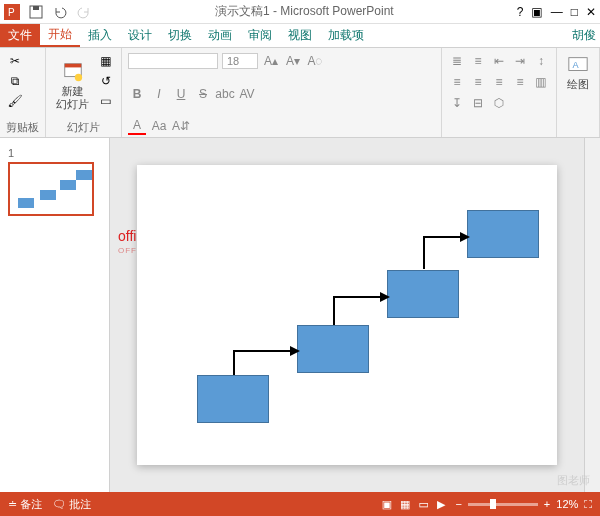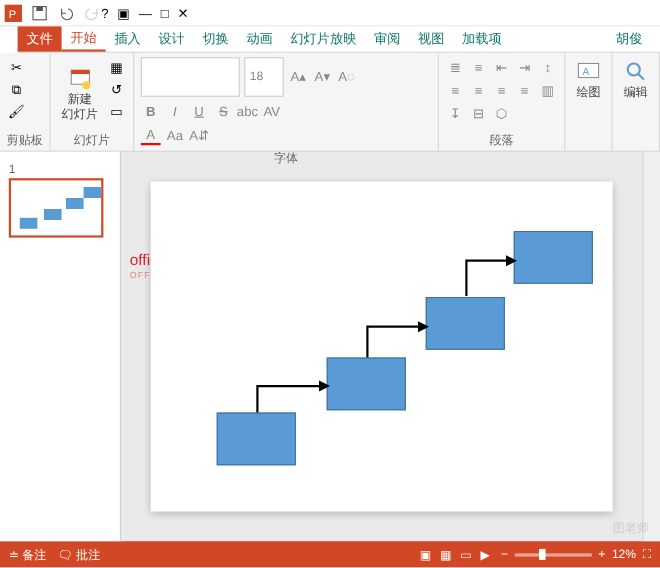--- a/index.html
+++ b/index.html
@@ -4,38 +4,38 @@
 <style>
 * { margin: 0; padding: 0; box-sizing: border-box; font-family: "Microsoft YaHei", sans-serif; }
 body { width: 600px; height: 516px; background: #fff; overflow: hidden; font-size: 12px; }
 
 .titlebar { height: 24px; background: #fff; display: flex; align-items: center; padding: 0 4px; border-bottom: 1px solid #e0e0e0; }
 .titlebar .qat { display: flex; gap: 8px; align-items: center; }
 .titlebar .qat-icon { width: 16px; height: 16px; display: flex; align-items: center; justify-content: center; }
 .titlebar .title { flex: 1; text-align: center; color: #666; font-size: 12px; }
 .titlebar .win-controls { display: flex; gap: 8px; align-items: center; }
 
-.tabs { height: 24px; background: #fff; display: flex; align-items: stretch; border-bottom: 1px solid #d0d0d0; margin-left: 16px; }
+.tabs { height: 24px; background: #fff; display: flex; align-items: stretch; border-bottom: 1px solid #d0d0d0; }
 .tab { padding: 0 8px; display: flex; align-items: center; color: #0f766e; font-size: 12px; cursor: pointer; }
 .tab.file { background: #d24726; color: #fff; }
 .tab.active { color: #d24726; border-bottom: 2px solid #d24726; }
-.tab.user { margin-left: auto; padding-right: 12px; display: flex; align-items: center; gap: 4px; }
+.tab.user { margin-left: auto; padding-right: 0; display: flex; align-items: center; gap: 4px; }
 
 .ribbon { height: 90px; background: #f5f5f5; border-bottom: 1px solid #d0d0d0; display: flex; }
 .group { border-right: 1px solid #d8d8d8; padding: 4px 6px 2px 6px; display: flex; flex-direction: column; justify-content: space-between; }
 .group-label { text-align: center; color: #666; font-size: 11px; margin-top: 0; }
 .group-content { display: flex; gap: 4px; flex: 1; }
 .big-btn { display: flex; flex-direction: column; align-items: center; justify-content: center; gap: 2px; padding: 2px 4px; cursor: pointer; }
 .big-btn svg { width: 22px; height: 22px; }
 .big-btn-label { font-size: 11px; color: #444; line-height: 1.2; text-align: center; }
 .small-btns { display: flex; flex-direction: column; gap: 2px; }
 .small-btn { width: 18px; height: 18px; display: flex; align-items: center; justify-content: center; cursor: pointer; }
 .font-group .row { display: flex; gap: 4px; align-items: center; }
 .font-group { gap: 4px; }
-.fake-select { border: 1px solid #ccc; background: #fff; height: 36px; display: flex; align-items: center; padding: 0 4px; font-size: 11px; color: #888; }
+.fake-select { border: 1px solid #ccc; background: #fff; height: 16px; display: flex; align-items: center; padding: 0 4px; font-size: 11px; color: #888; }
 .fake-select.name { width: 90px; }
 .fake-select.size { width: 36px; }
 .icon-row { display: flex; gap: 5px; }
 .icon-btn { width: 18px; height: 18px; display: flex; align-items: center; justify-content: center; color: #888; font-size: 12px; cursor: pointer; }
 .para-group .grid { display: grid; grid-template-columns: repeat(5, 18px); gap: 3px; }
 
 .workspace { display: flex; height: 354px; background: #eaeaea; }
 .thumb-panel { width: 110px; background: #fff; border-right: 1px solid #d0d0d0; padding: 8px; }
 .thumb-num { font-size: 11px; color: #666; }
 .thumb { width: 86px; height: 54px; border: 2px solid #d24726; background: #fff; margin-top: 2px; position: relative; }
@@ -83,37 +83,37 @@
           <path d="M4 4 L4 8 L8 8" fill="none" stroke="#555"></path>
         </svg>
       </span>
     <span class="qat-icon">
         <svg viewBox="0 0 16 16">
           <path d="M6 4 A5 5 0 1 0 12 8" fill="none" stroke="#ccc"></path>
           <path d="M12 4 L12 8 L8 8" fill="none" stroke="#ccc"></path>
         </svg>
       </span>
   </div>
+  <div class="title">演示文稿1 - Microsoft PowerPoint</div>
   <div class="win-controls">
     <span>?</span>
     <span>▣</span>
     <span>—</span>
     <span>□</span>
     <span>✕</span>
   </div>
 </div>
 
 <div class="tabs">
   <div class="tab file">文件</div>
   <div class="tab active">开始</div>
   <div class="tab">插入</div>
   <div class="tab">设计</div>
   <div class="tab">切换</div>
   <div class="tab">动画</div>
-  <div class="tab">幻灯片放映</div>
   <div class="tab">审阅</div>
   <div class="tab">视图</div>
   <div class="tab">加载项</div>
   <div class="tab user">
     <span>胡俊</span>
     <span class="avatar"></span>
   </div>
 </div>
 
 <div class="ribbon">
@@ -170,61 +170,50 @@
           <s>S</s>
         </span>
       <span class="icon-btn">abc</span>
       <span class="icon-btn">AV</span>
     </div>
     <div class="row icon-row">
       <span class="icon-btn" style="border-bottom:2px solid red">A</span>
       <span class="icon-btn">Aa</span>
       <span class="icon-btn">A⇵</span>
     </div>
-    <div class="group-label">字体</div>
   </div>
 
   <div class="group para-group">
     <div class="grid">
       <span class="icon-btn">≣</span>
       <span class="icon-btn">≡</span>
       <span class="icon-btn">⇤</span>
       <span class="icon-btn">⇥</span>
       <span class="icon-btn">↕</span>
       <span class="icon-btn">≡</span>
       <span class="icon-btn">≡</span>
       <span class="icon-btn">≡</span>
       <span class="icon-btn">≡</span>
       <span class="icon-btn">▥</span>
       <span class="icon-btn">↧</span>
       <span class="icon-btn">⊟</span>
       <span class="icon-btn">⬡</span>
     </div>
-    <div class="group-label">段落</div>
   </div>
 
   <div class="group">
     <div class="big-btn">
       <svg viewBox="0 0 24 24">
           <rect x="2" y="4" width="20" height="14" fill="#fff" stroke="#888"></rect>
           <text x="6" y="15" font-size="10" fill="#5b9bd5">A</text>
         </svg>
       <span class="big-btn-label">绘图</span>
     </div>
   </div>
 
-  <div class="group">
-    <div class="big-btn">
-      <svg viewBox="0 0 24 24">
-          <circle cx="10" cy="10" r="6" fill="none" stroke="#5b9bd5" stroke-width="2"></circle>
-          <line x1="14" y1="14" x2="20" y2="20" stroke="#5b9bd5" stroke-width="2"></line>
-        </svg>
-      <span class="big-btn-label">编辑</span>
-    </div>
-  </div>
 </div>
 
 <div class="workspace">
   <div class="thumb-panel">
     <span class="thumb-num">1</span>
     <div class="thumb">
       <div class="thumb-shape" style="left:8px;top:34px;width:16px;height:10px"></div>
       <div class="thumb-shape" style="left:30px;top:26px;width:16px;height:10px"></div>
       <div class="thumb-shape" style="left:50px;top:16px;width:16px;height:10px"></div>
       <div class="thumb-shape" style="left:66px;top:6px;width:16px;height:10px"></div>

